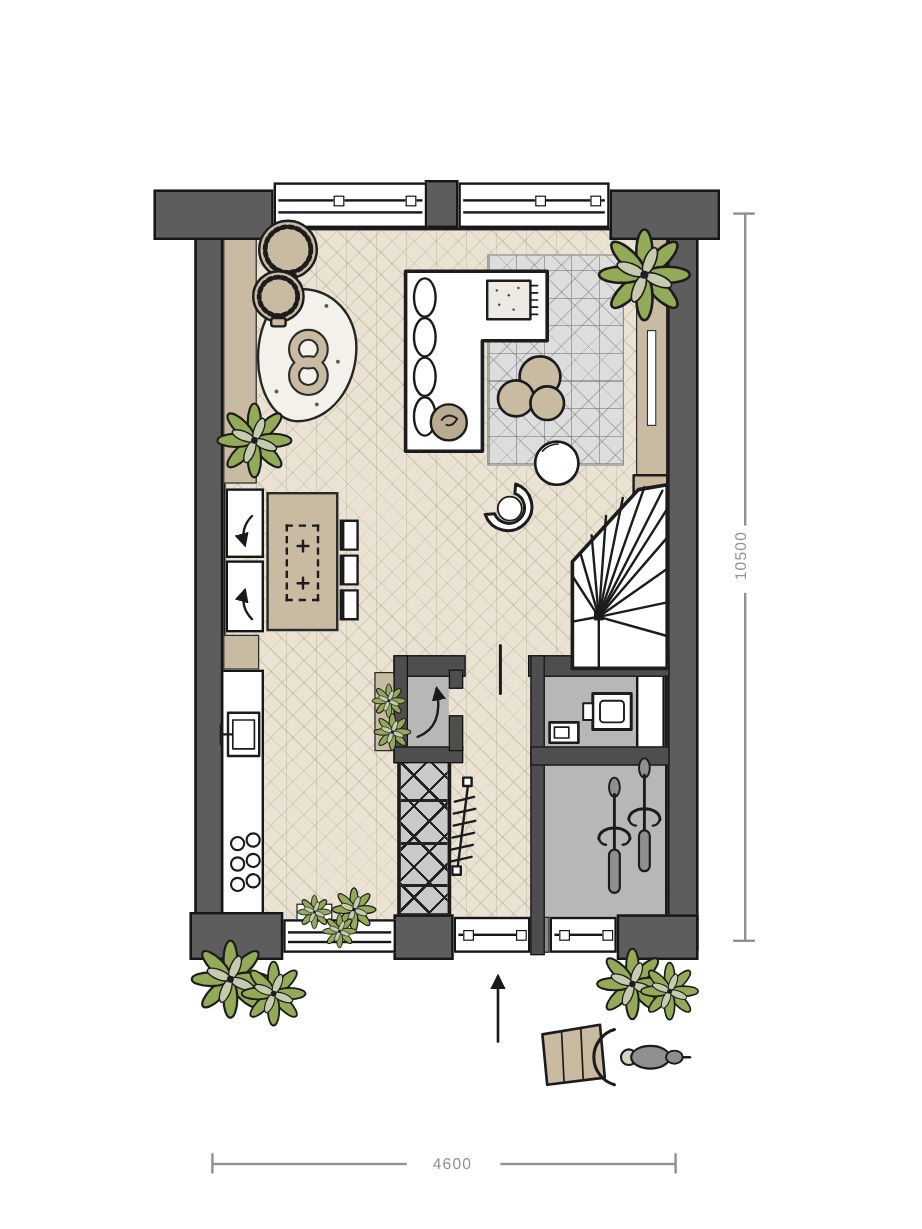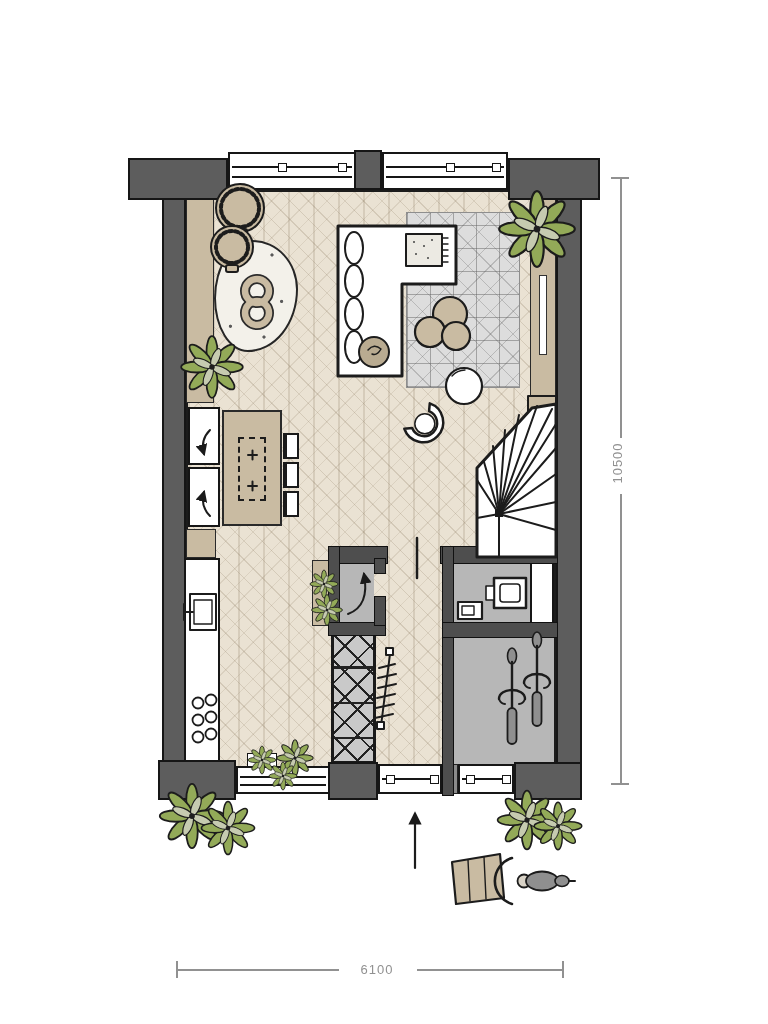--- a/index.html
+++ b/index.html
@@ -342,15 +342,15 @@
   <div class="abs dim-line" style="left:620px;top:178px;width:1.5px;height:260px"></div>
   <div class="abs dim-line" style="left:620px;top:494px;width:1.5px;height:290px"></div>
   <div class="abs dim-line" style="left:611px;top:177px;width:18px;height:1.5px"></div>
   <div class="abs dim-line" style="left:611px;top:783px;width:18px;height:1.5px"></div>
   <div class="abs dim-label rot90" style="left:588px;top:455px;width:60px;height:16px">10500</div>
 
   <div class="abs dim-line" style="left:177px;top:969px;width:162px;height:1.5px"></div>
   <div class="abs dim-line" style="left:417px;top:969px;width:146px;height:1.5px"></div>
   <div class="abs dim-line" style="left:176px;top:961px;width:1.5px;height:17px"></div>
   <div class="abs dim-line" style="left:562px;top:961px;width:1.5px;height:17px"></div>
-  <div class="abs dim-label" style="left:339px;top:962px;width:76px;height:16px">6100</div>
+  <div class="abs dim-label" style="left:339px;top:962px;width:76px;height:16px">4600</div>
 
 </div>
 
 </body></html>

